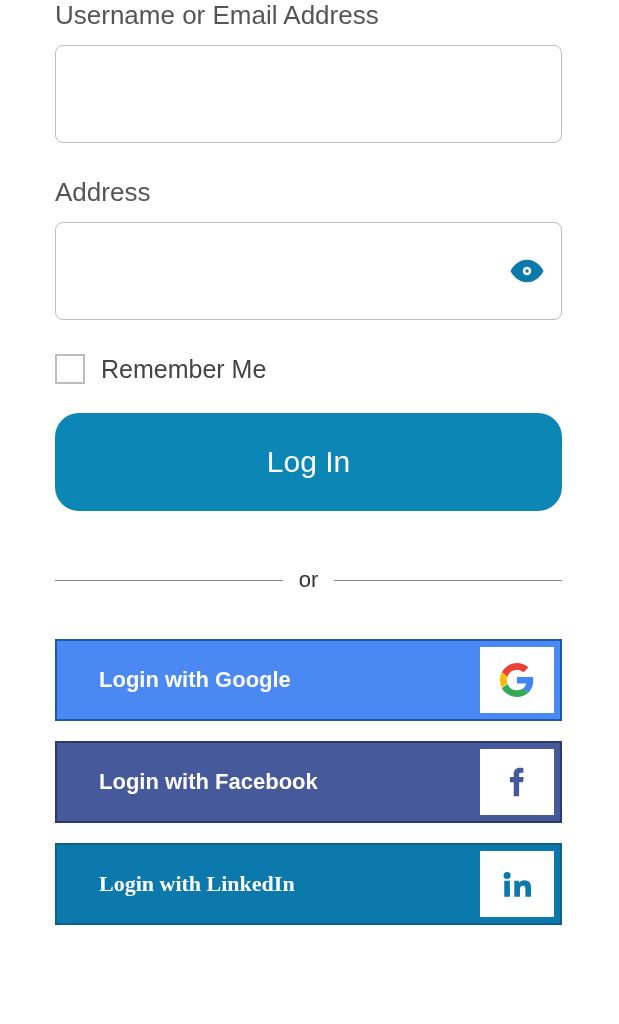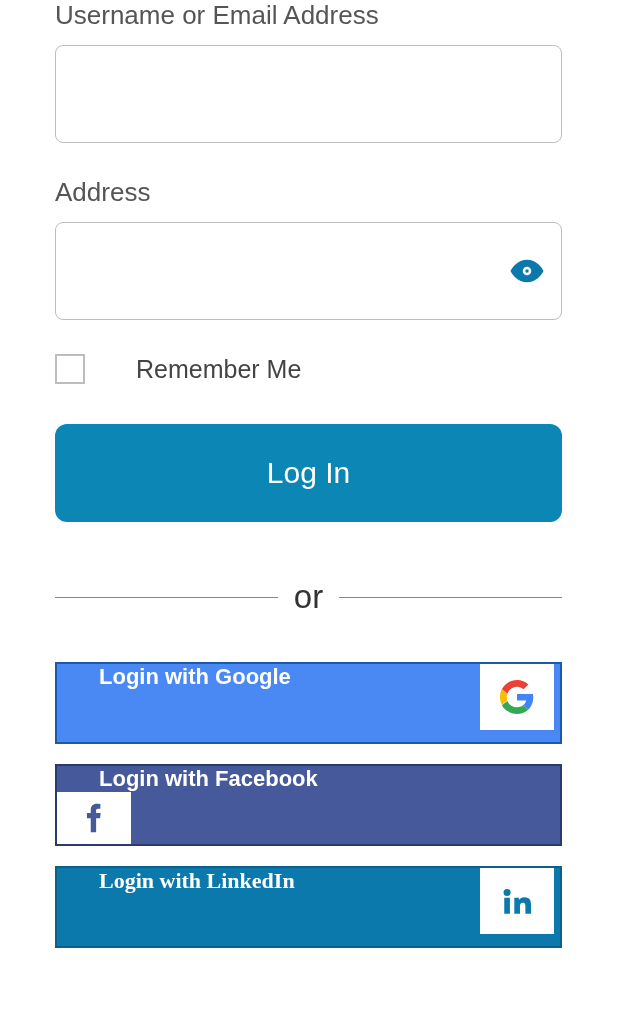--- a/index.html
+++ b/index.html
@@ -50,69 +50,68 @@
     background: none;
     padding: 0;
     cursor: pointer;
   }
   .eye-btn svg { display: block; }
 
   .remember-row {
     display: flex;
     align-items: center;
     margin-top: 6px;
-    margin-bottom: 40px;
-    gap: 35px;
+    margin-bottom: 29px;
   }
   .checkbox {
     width: 30px;
     height: 30px;
     border: 2px solid #bdbdbd;
     margin-right: 16px;
     cursor: pointer;
     background: #fff;
   }
   .remember-label {
     font-size: 25px;
     color: #444;
   }
 
   .login-btn {
     width: 100%;
     height: 98px;
     border: none;
-    border-radius: 12px;
+    border-radius: 24px;
     background: #0c87b5;
     color: #fff;
     font-size: 30px;
     cursor: pointer;
   }
 
   .divider {
     display: flex;
     align-items: center;
     margin: 56px 0 46px 0;
   }
   .divider .line {
     flex: 1;
     height: 1px;
     background: #888;
   }
   .divider .label {
-    font-size: 33px;
+    font-size: 22px;
     color: #333;
     padding: 0 16px;
   }
 
   .social-btn {
     width: 100%;
     height: 82px;
     border: 2px solid;
     display: flex;
-    align-items: flex-start;
+    align-items: center;
     margin-bottom: 20px;
     cursor: pointer;
     padding: 0;
     background: none;
   }
   .social-btn .s-label {
     flex: 1;
     text-align: left;
     padding-left: 42px;
     color: #fff;
@@ -122,21 +121,21 @@
   .social-btn .s-icon {
     width: 74px;
     height: 66px;
     background: #fff;
     margin-right: 6px;
     display: flex;
     align-items: center;
     justify-content: center;
   }
   .btn-google   { background:#4a89f3; border-color:#1b5aa8; }
-  .btn-facebook { background:#46599b; border-color:#2a3a6e;flex-direction:column; }
+  .btn-facebook { background:#46599b; border-color:#2a3a6e; }
   .btn-linkedin { background:#0c79ad; border-color:#0b5f88;font-family:Liberation Serif, serif; }
 </style>
 </head>
 <body>
 
 <div class="wrap">
 
   
   <div class="field-label">Username or Email Address</div>
   <div class="input-wrap">

